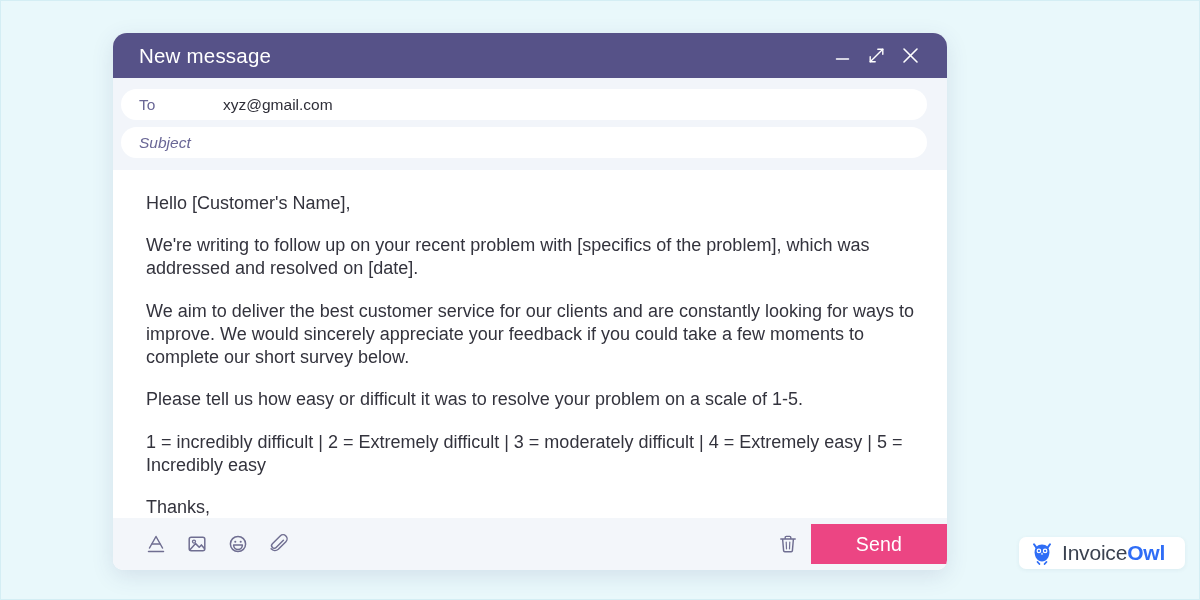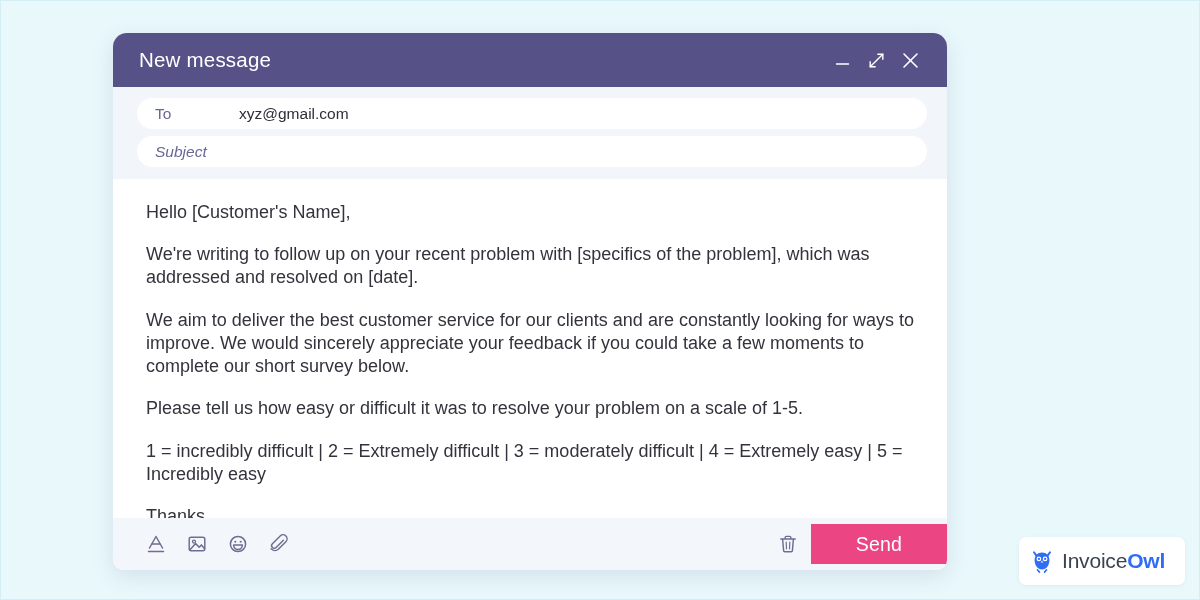--- a/index.html
+++ b/index.html
@@ -27,21 +27,21 @@
     border-radius: 14px 14px 10px 10px;
     box-shadow: 0 6px 22px rgba(60, 70, 120, 0.13);
     overflow: hidden;
     background: #ffffff;
     display: flex;
     flex-direction: column;
   }
 
   
   #title-bar {
-    height: 54px;
+    height: 45px;
     background: #565288;
     display: flex;
     align-items: center;
     padding: 0 20px 0 26px;
     flex: 0 0 auto;
   }
 
   #window-title {
     color: #ffffff;
     font-size: 20.5px;
@@ -57,21 +57,21 @@
     display: flex;
     align-items: center;
     justify-content: center;
     cursor: pointer;
   }
   .win-btn svg { display: block; }
 
   
   #address-area {
     background: #f2f5fa;
-    padding: 11px 20px 12px 24px;
+    padding: 11px 20px 12px 8px;
     flex: 0 0 auto;
   }
 
   .field-row {
     background: #ffffff;
     border-radius: 18px;
     height: 31px;
     display: flex;
     align-items: center;
     padding: 0 18px;
@@ -157,21 +157,21 @@
     font-family: "Liberation Sans", sans-serif;
     letter-spacing: 0.2px;
   }
 
   
   #brand-badge {
     position: absolute;
     left: 1018px;
     top: 536px;
     width: 166px;
-    height: 48px;
+    height: 32px;
     background: #ffffff;
     border-radius: 7px;
     display: flex;
     align-items: center;
     padding-left: 12px;
     box-shadow: 0 1px 4px rgba(40, 80, 120, 0.07);
   }
 
   #brand-owl-icon {
     width: 22px;

